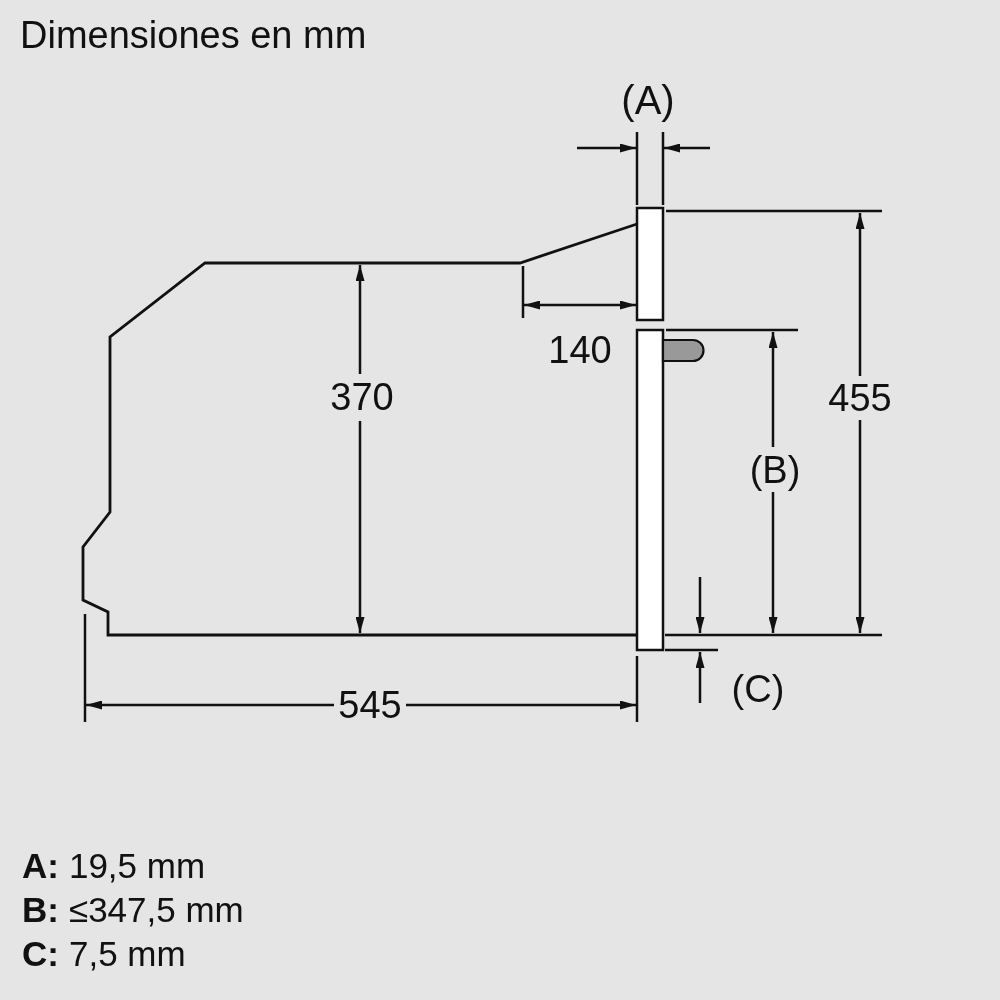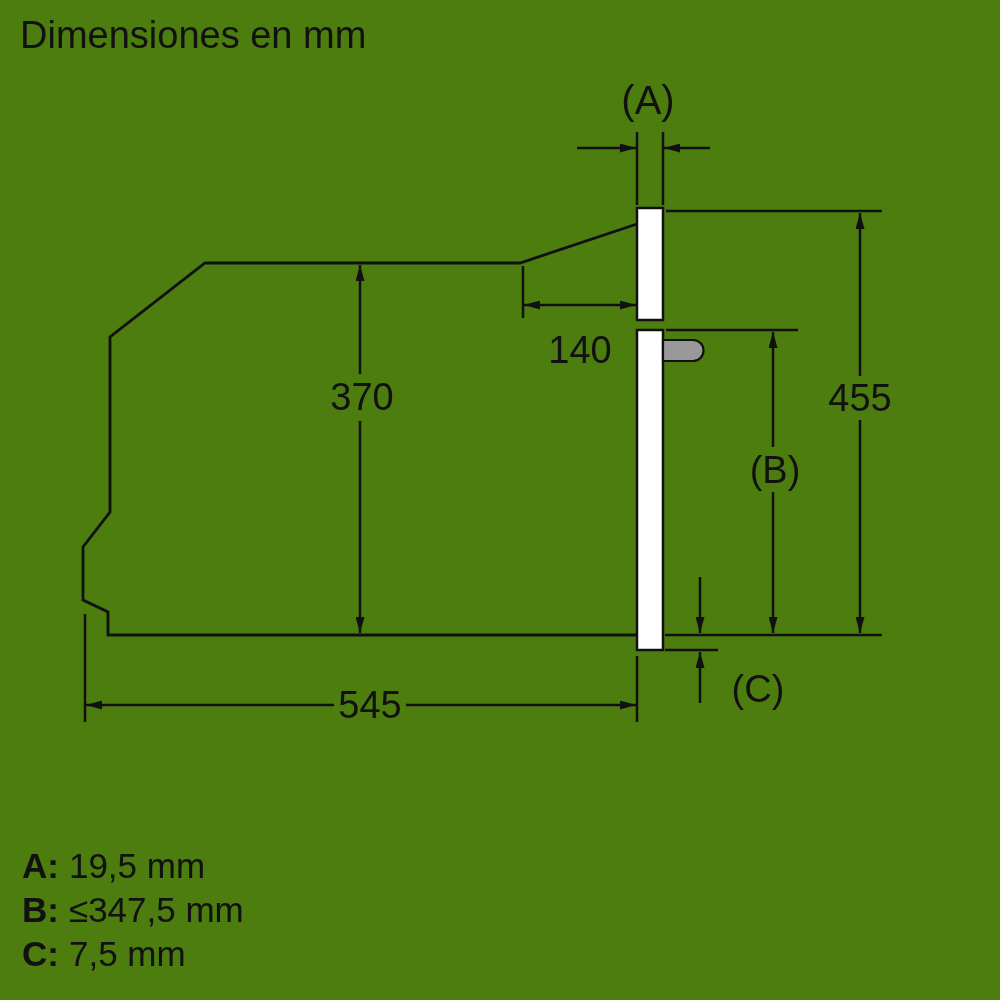--- a/index.html
+++ b/index.html
@@ -5,21 +5,21 @@
   html, body {
     margin: 0;
     padding: 0;
     background: #ffffff;
     font-family: "Liberation Sans", "DejaVu Sans", sans-serif;
   }
   .page {
     position: relative;
     width: 1000px;
     height: 1000px;
-    background: #4d7c0f;
+    background: #e5e5e5;
     overflow: hidden;
   }
   svg { display: block; }
   text {
     fill: #111111;
     font-family: "Liberation Sans", "DejaVu Sans", sans-serif;
   }
   .title-text { font-size: 38px; }
   .dim-text { font-size: 38px; }
   .dim-text-big { font-size: 40px; }

